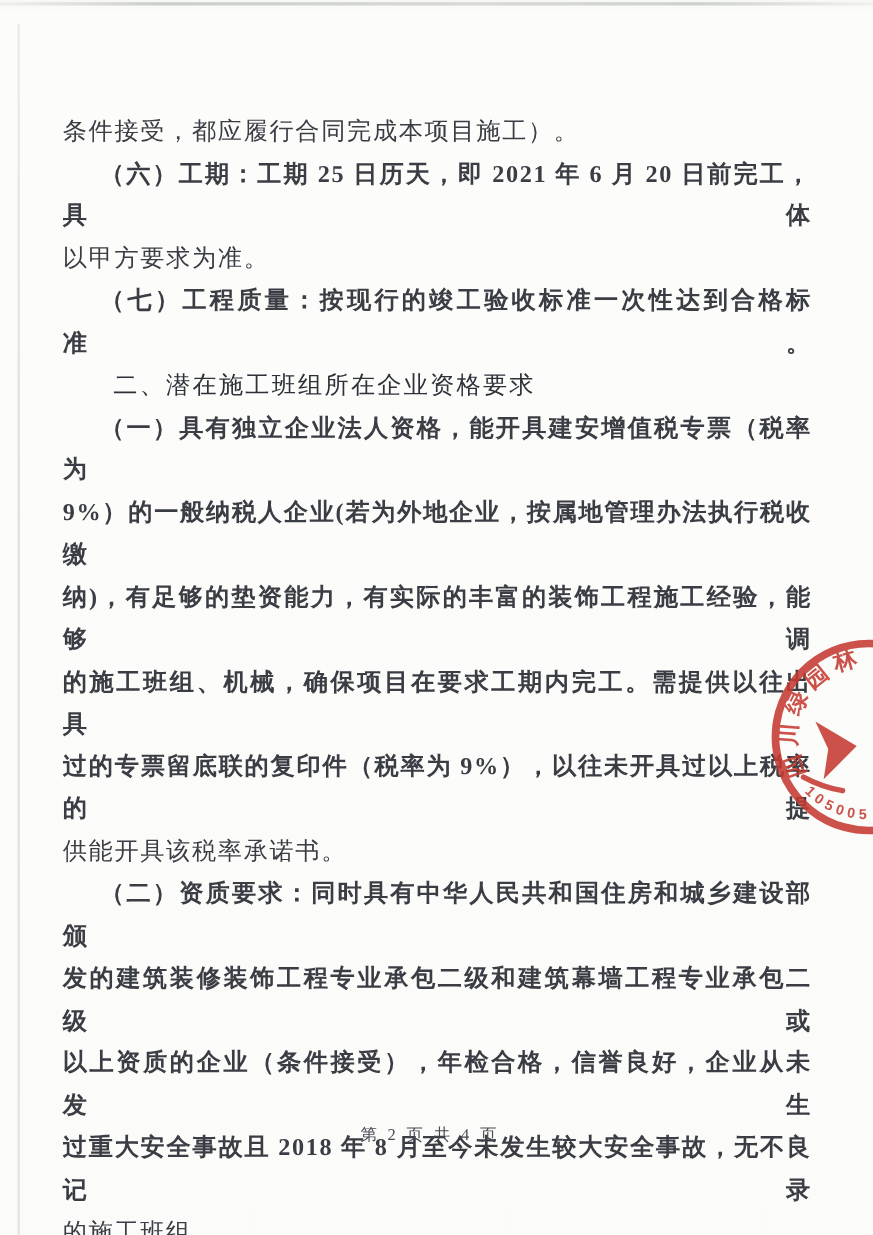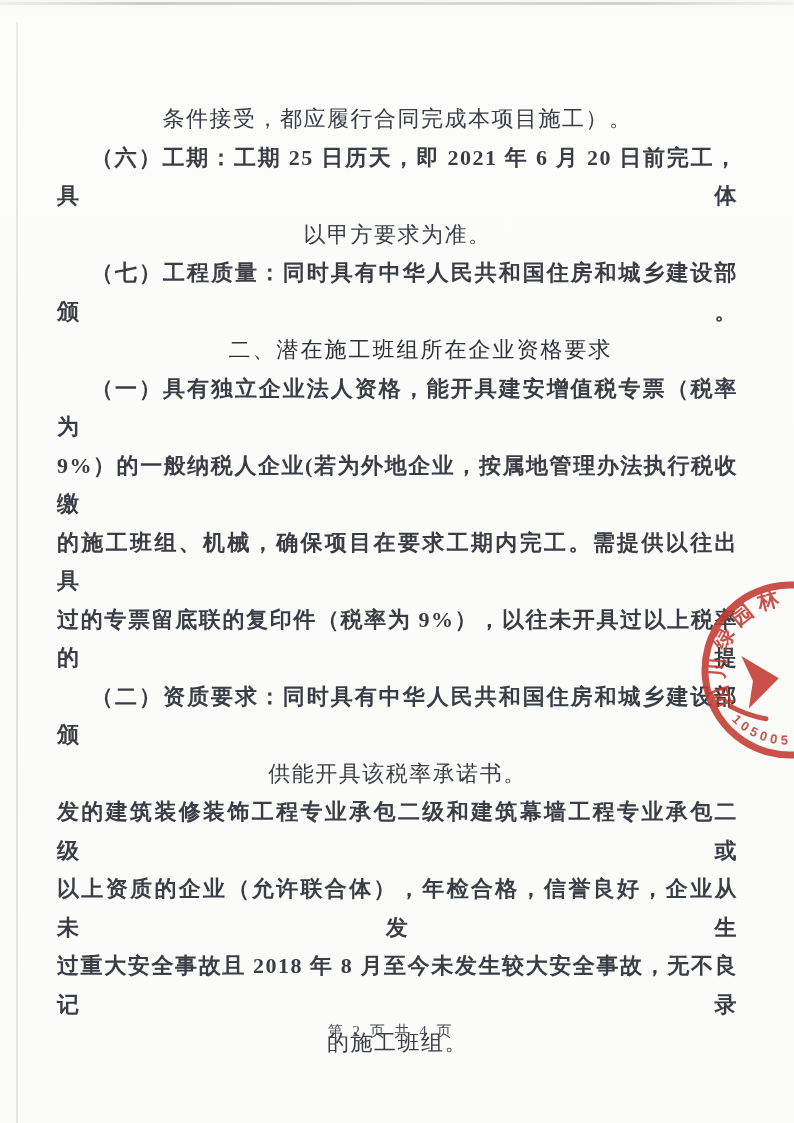--- a/index.html
+++ b/index.html
@@ -26,21 +26,21 @@
     background:linear-gradient(180deg,#e4e6e2 0%,#d4d6d2 40%,#dcded9 100%);
     opacity:.75;
   }
   
   .textblock{
     position:absolute;left:57px;top:100px;width:681px;
     font-size:22px;line-height:38.5px;letter-spacing:1.5px;
     color:#3a3d44;
     text-rendering:optimizeLegibility;
   }
-  .ln{white-space:nowrap;text-align:center;}
+  .ln{white-space:nowrap;}
   .ln.j{white-space:normal;text-align:justify;text-align-last:justify;font-weight:bold;}
   .ln.ind{text-indent:34px;}
   .ln.head{
     text-indent:46px;font-weight:400;color:#2d3138;
     font-family:"Liberation Sans","DejaVu Sans",sans-serif;
     letter-spacing:2px;
   }
   .footer{
     position:absolute;left:0;top:1022px;width:782px;
     text-align:center;font-size:15px;letter-spacing:3px;
@@ -55,30 +55,31 @@
 
 <div class="page">
 
   <div class="edge-top"></div>
   <div class="edge-left"></div>
 
   <main class="textblock">
     <div class="ln">条件接受，都应履行合同完成本项目施工）。</div>
     <div class="ln j ind">（六）工期：工期 25 日历天，即 2021 年 6 月 20 日前完工，具体</div>
     <div class="ln">以甲方要求为准。</div>
-    <div class="ln j ind">（七）工程质量：同时具有中华人民共和国住房和城乡建设部颁。</div>
+    <div class="ln j ind">（七）工程质量：按现行的竣工验收标准一次性达到合格标准。</div>
     <div class="ln head">二、潜在施工班组所在企业资格要求</div>
     <div class="ln j ind">（一）具有独立企业法人资格，能开具建安增值税专票（税率为</div>
     <div class="ln j">9%）的一般纳税人企业(若为外地企业，按属地管理办法执行税收缴</div>
+    <div class="ln j">纳)，有足够的垫资能力，有实际的丰富的装饰工程施工经验，能够调</div>
     <div class="ln j">的施工班组、机械，确保项目在要求工期内完工。需提供以往出具</div>
     <div class="ln j">过的专票留底联的复印件（税率为 9%），以往未开具过以上税率的提</div>
+    <div class="ln">供能开具该税率承诺书。</div>
     <div class="ln j ind">（二）资质要求：同时具有中华人民共和国住房和城乡建设部颁</div>
-    <div class="ln">供能开具该税率承诺书。</div>
     <div class="ln j">发的建筑装修装饰工程专业承包二级和建筑幕墙工程专业承包二级或</div>
-    <div class="ln j">以上资质的企业（允许联合体），年检合格，信誉良好，企业从未发生</div>
+    <div class="ln j">以上资质的企业（条件接受），年检合格，信誉良好，企业从未发生</div>
     <div class="ln j">过重大安全事故且 2018 年 8 月至今未发生较大安全事故，无不良记录</div>
     <div class="ln">的施工班组。</div>
 
   </main>
 
   <div class="footer">第 2 页 共 4 页</div>
 
   <div class="seal">
     <svg width="114" height="210" viewBox="0 0 114 210" xmlns="http://www.w3.org/2000/svg">
       <g opacity="0.88" transform="rotate(-6 110 95)">

